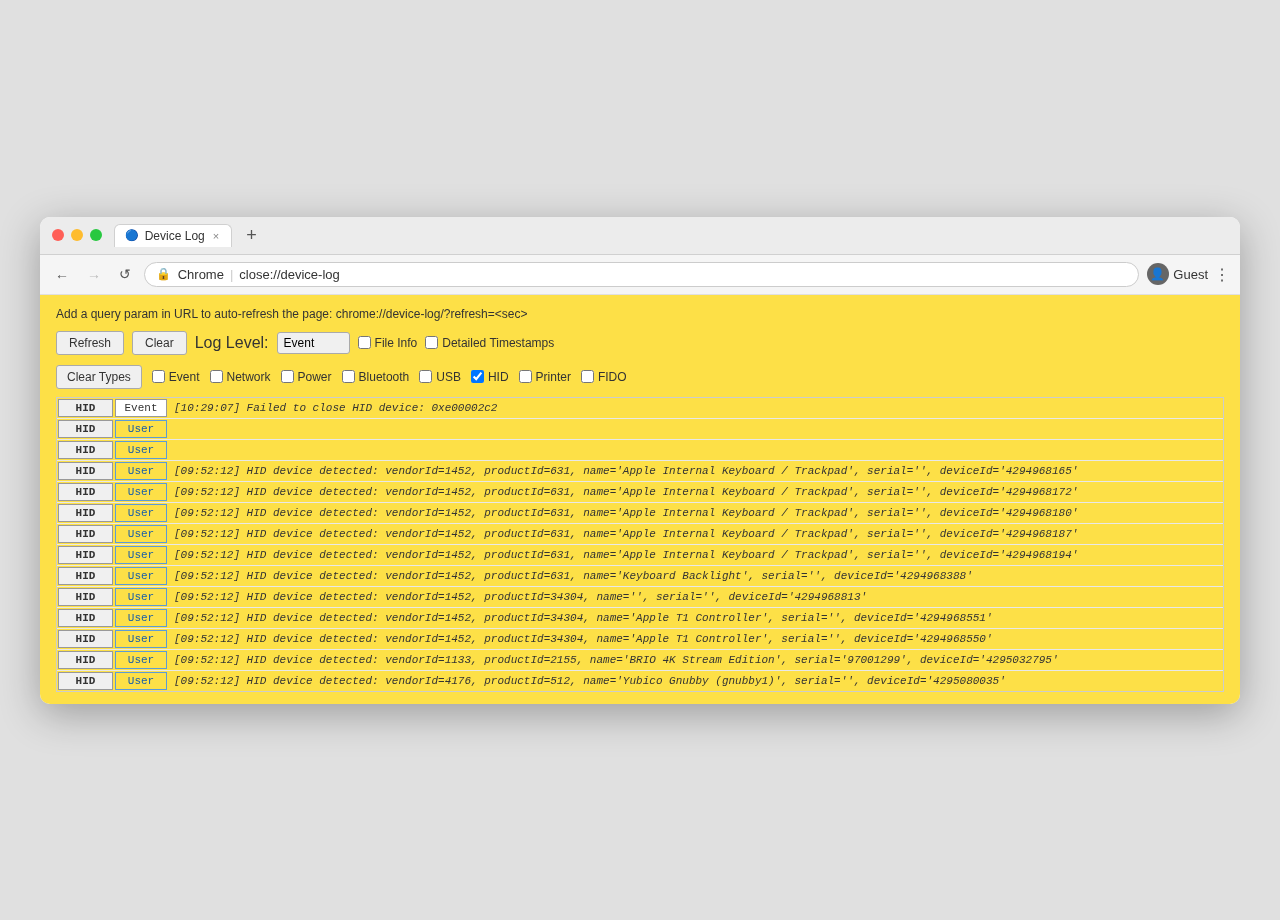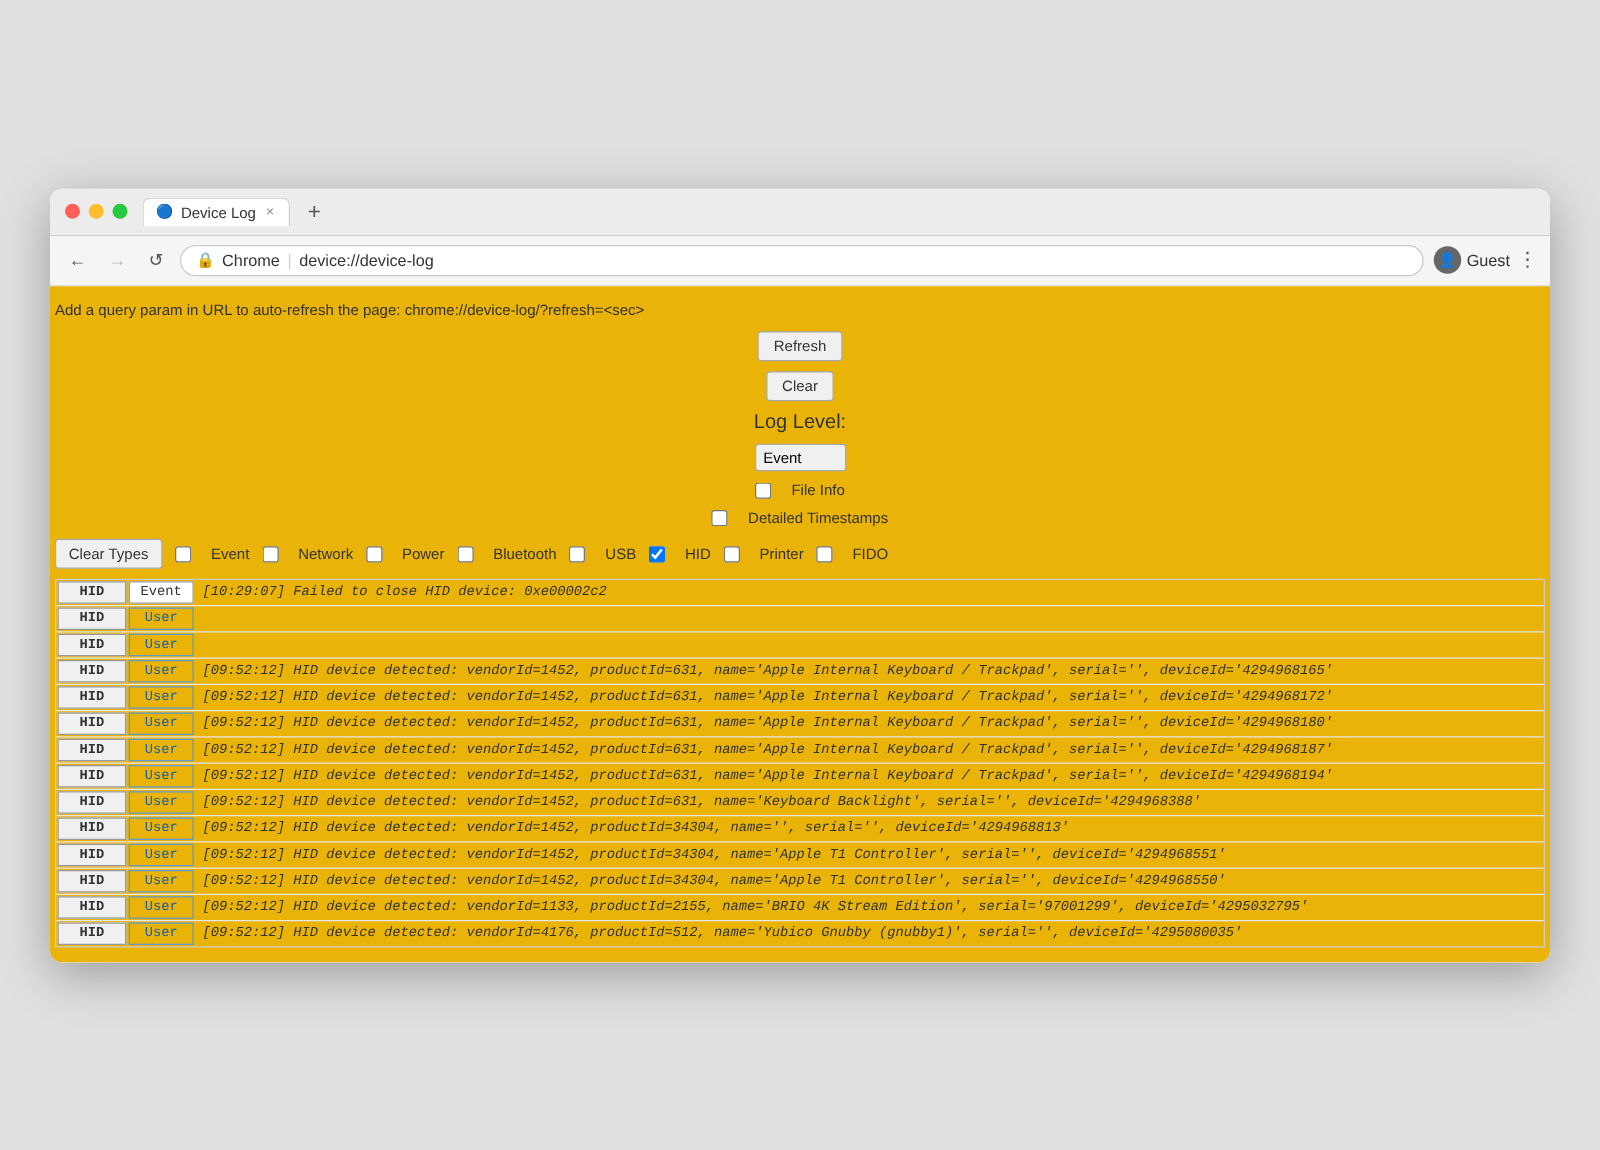--- a/index.html
+++ b/index.html
@@ -111,35 +111,34 @@
     .profile-icon {
       width: 22px; height: 22px;
       background: #666;
       border-radius: 50%;
       display: flex; align-items: center; justify-content: center;
       color: white; font-size: 12px;
     }
     .menu-icon { font-size: 16px; color: #555; cursor: pointer; }
     
     .page {
-      padding: 12px 4px;
-      background: #eab308;
+      padding: 12px 16px;
+      background: #fde047;
     }
     .info-bar {
       font-size: 12px;
       color: #333;
       margin-bottom: 10px;
     }
     .controls {
       display: flex;
       align-items: center;
       gap: 8px;
       margin-bottom: 10px;
       flex-wrap: wrap;
-      flex-direction: column;
     }
     .btn {
       padding: 4px 12px;
       font-size: 12px;
       border: 1px solid #aaa;
       background: #f0f0f0;
       border-radius: 3px;
       cursor: pointer;
       color: #333;
     }
@@ -156,22 +155,22 @@
       padding: 3px 20px 3px 6px;
       border: 1px solid #aaa;
       border-radius: 3px;
       background: #f0f0f0;
       cursor: pointer;
       appearance: none;
       -webkit-appearance: none;
     }
     .checkbox-label {
       display: flex;
-      align-items: flex-end;
-      gap: 16px;
+      align-items: center;
+      gap: 4px;
       font-size: 12px;
       color: #333;
       cursor: pointer;
     }
     .checkbox-label input { cursor: pointer; }
     
     .filter-row {
       display: flex;
       align-items: center;
       gap: 10px;
@@ -266,21 +265,21 @@
   </div>
 
   <div class="addressbar">
     <button class="nav-btn">←</button>
     <button class="nav-btn" disabled="">→</button>
     <button class="nav-btn">↺</button>
     <div class="url-bar">
       <span class="url-icon">🔒</span>
       <span class="url-text">Chrome</span>
       <span class="url-separator">|</span>
-      <span class="url-text">device://device-log</span>
+      <span class="url-text">close://device-log</span>
     </div>
     <div class="profile-area">
       <div class="profile-btn">
         <div class="profile-icon">👤</div>
         <span>Guest</span>
       </div>
       <span class="menu-icon">⋮</span>
     </div>
   </div>
 

